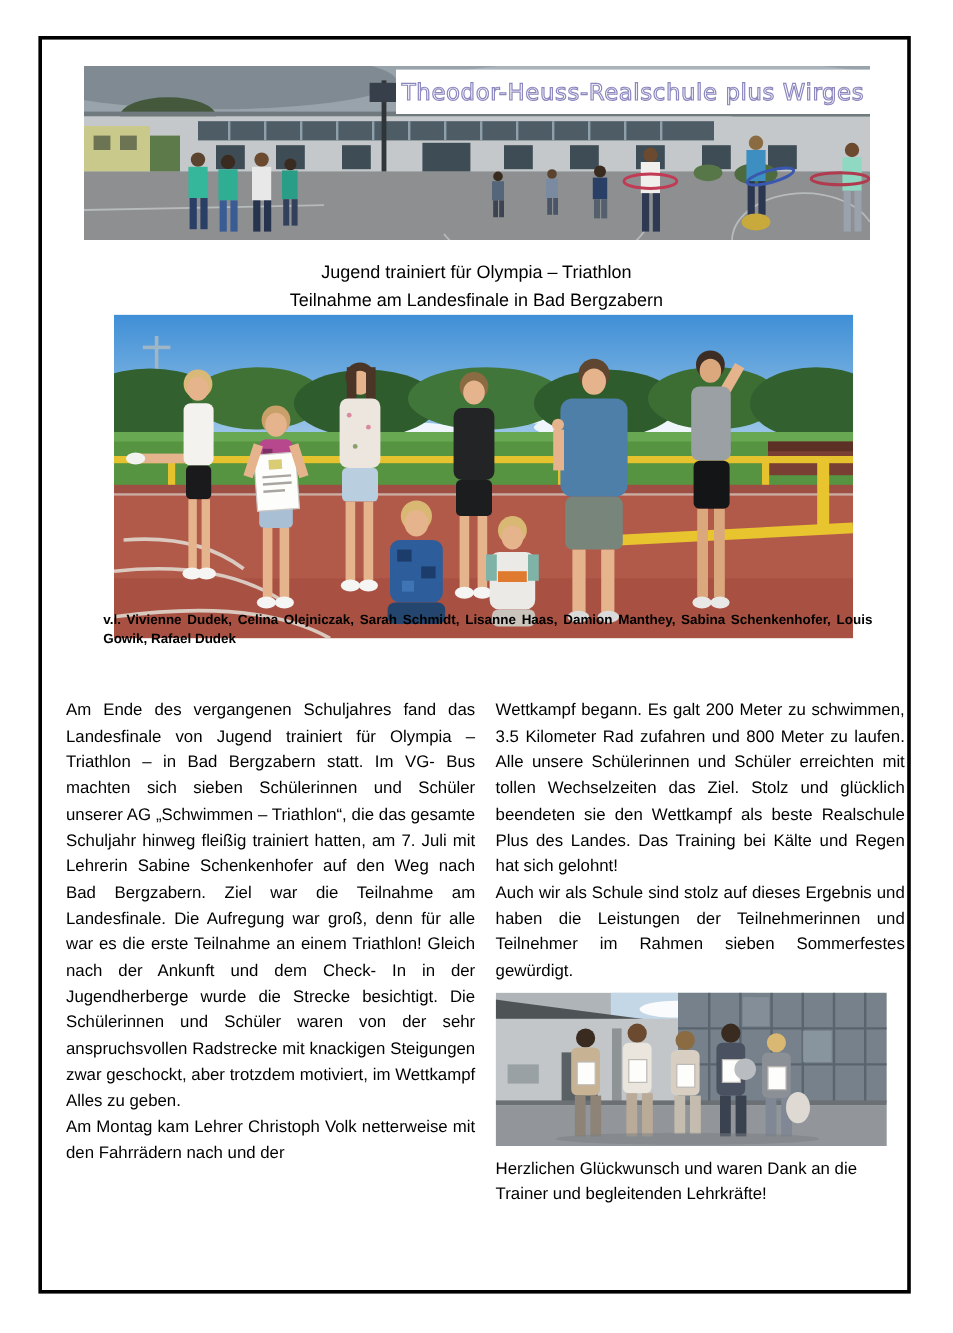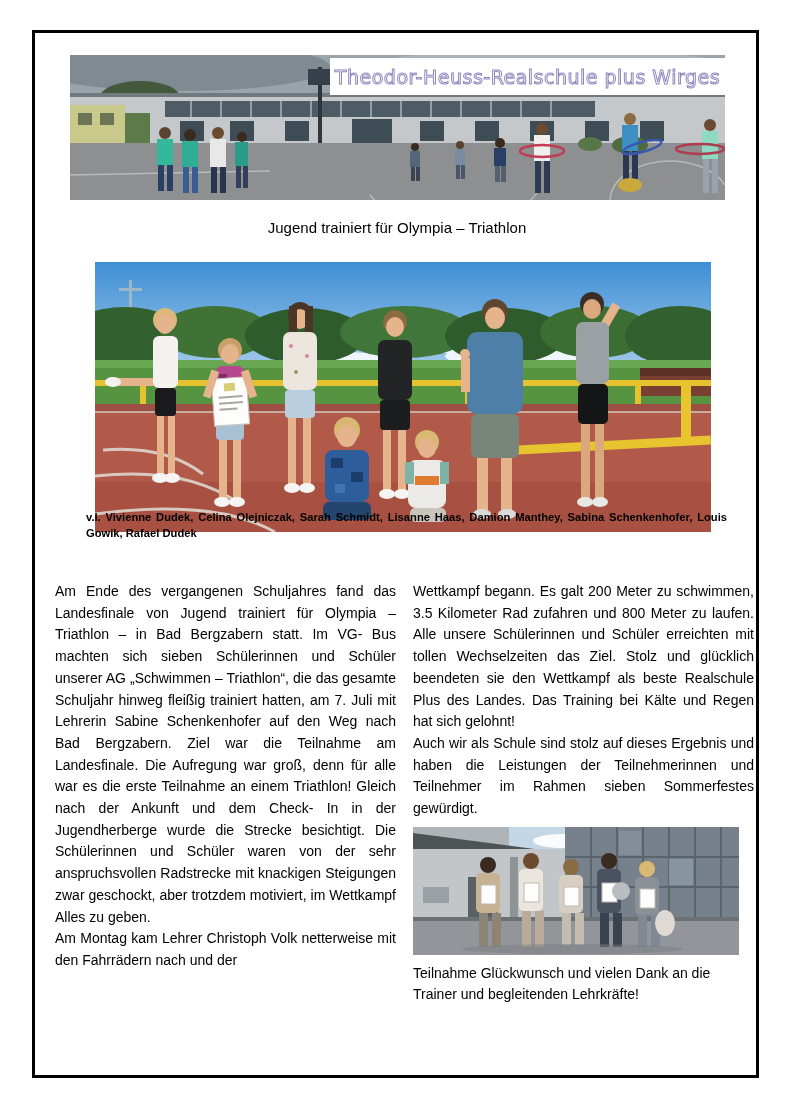--- a/index.html
+++ b/index.html
@@ -159,20 +159,21 @@
           </g>
       </g>
     </svg>
     <div class="school-banner">
       <span class="school-name">Theodor-Heuss-Realschule plus Wirges</span>
     </div>
   </div>
 
   <div class="page-title">
     <div>Jugend trainiert für Olympia – Triathlon</div>
+    <div>Teilnahme am Landesfinale in Bad Bergzabern</div>
   </div>
 
   <div class="main-photo">
     <svg width="616" height="270" viewBox="0 0 616 270">
       <defs>
         <linearGradient id="sky" x1="0" y1="0" x2="0" y2="1">
           <stop offset="0" stop-color="#3f8fd6"></stop>
             <stop offset="1" stop-color="#a8cdea"></stop>
         </linearGradient>
       </defs>
@@ -405,15 +406,15 @@
               <rect x="225" y="88" width="9" height="32" fill="#7f8894"></rect>
               <rect x="238" y="88" width="9" height="32" fill="#7f8894"></rect>
               <rect x="227" y="62" width="15" height="19" fill="#fdfdfb" stroke="#bdb9b4"></rect>
               <ellipse cx="252" cy="96" rx="10" ry="13" fill="#ded9d2"></ellipse>
             </g>
           <ellipse cx="160" cy="122" rx="110" ry="5" fill="#7a7e82" opacity="0.5"></ellipse>
         </g>
       </svg>
     </div>
 
-    <p class="body-text closing">Teilnahme Glückwunsch und vielen Dank an die Trainer und begleitenden Lehrkräfte!</p>
+    <p class="body-text closing">Herzlichen Glückwunsch und waren Dank an die Trainer und begleitenden Lehrkräfte!</p>
   </div>
 </div>
 
 </body></html>

